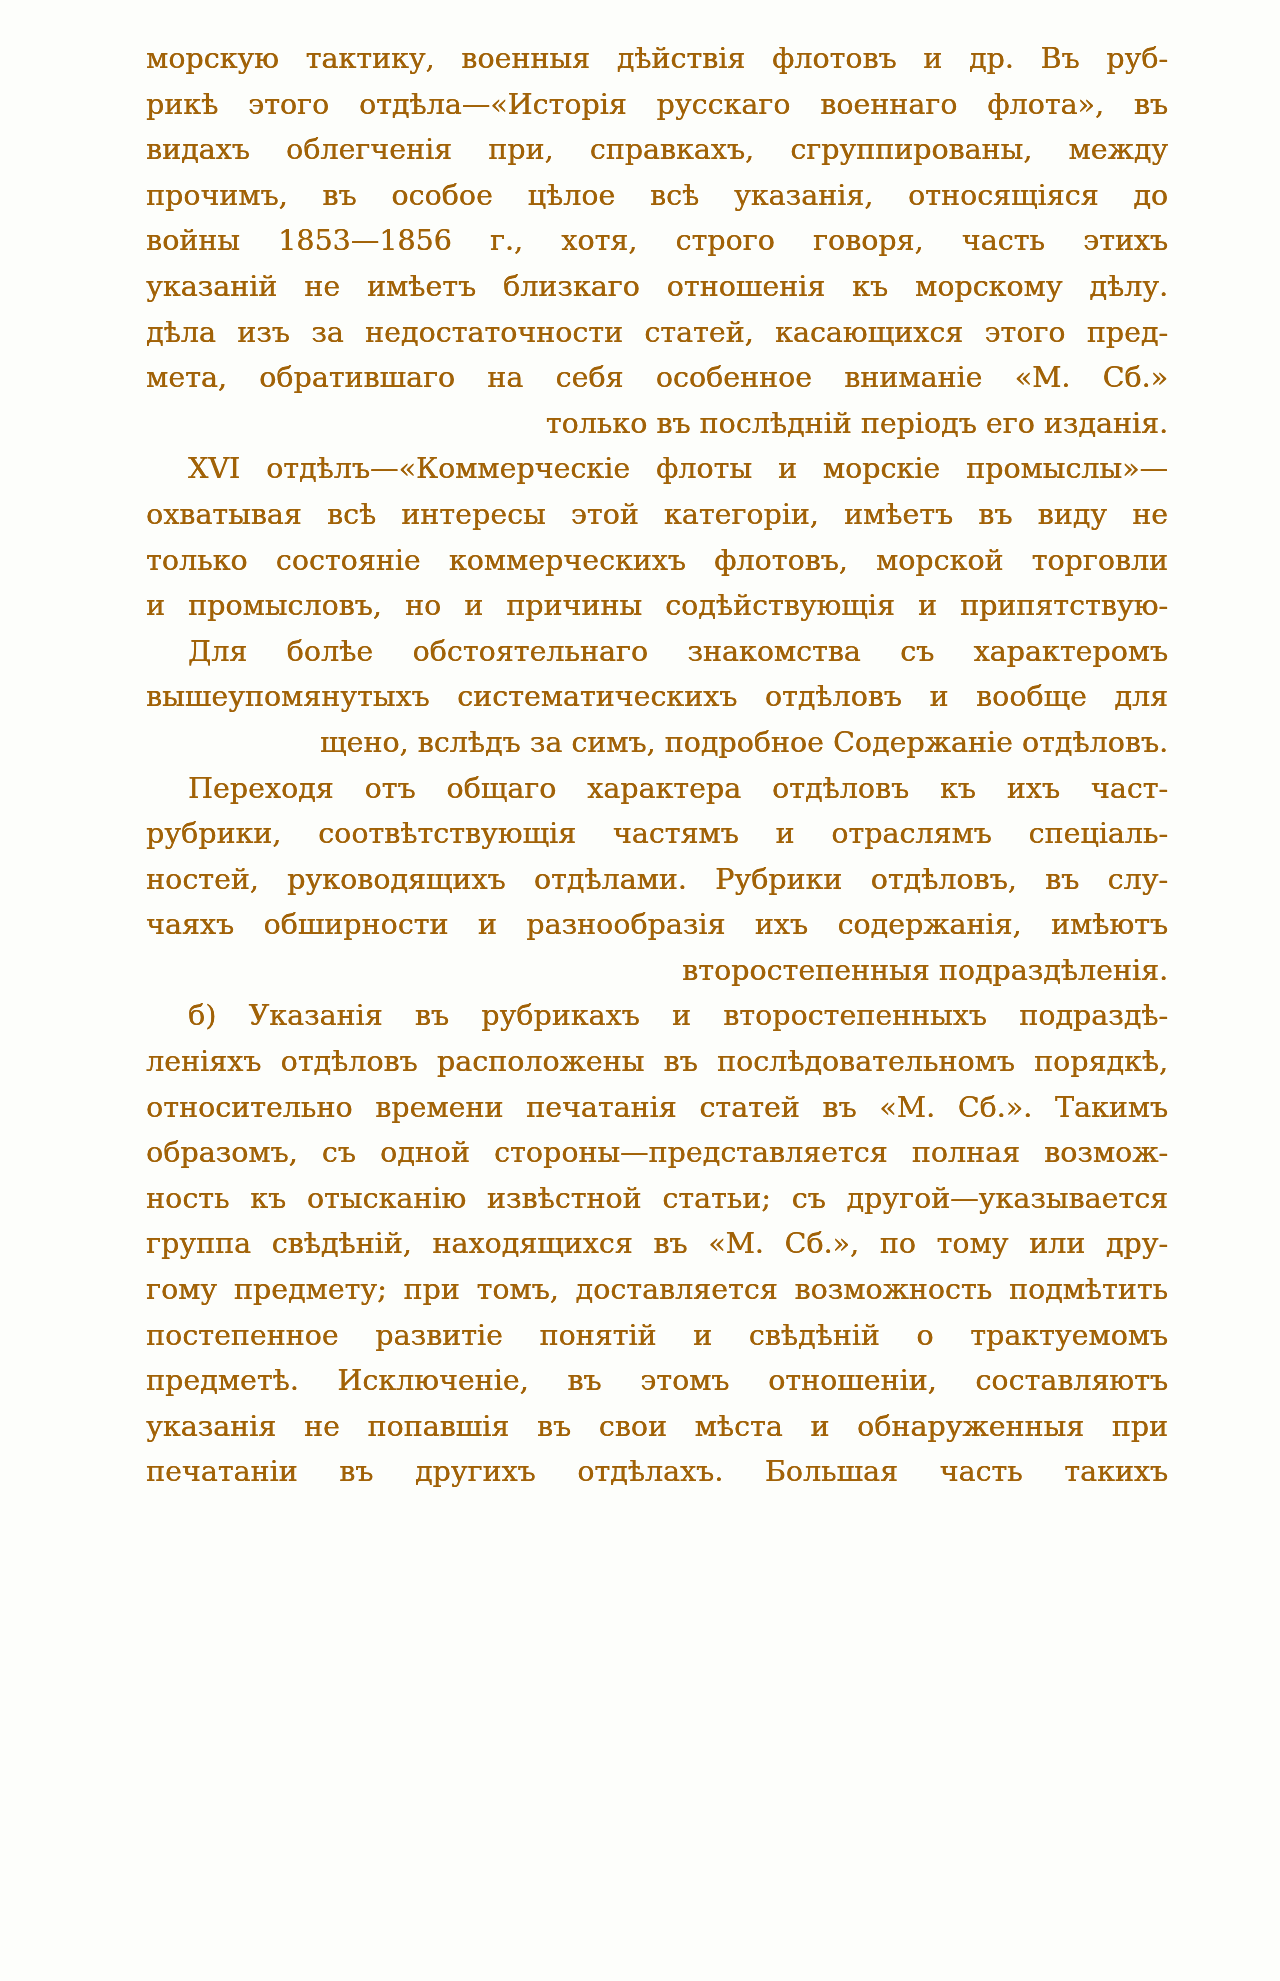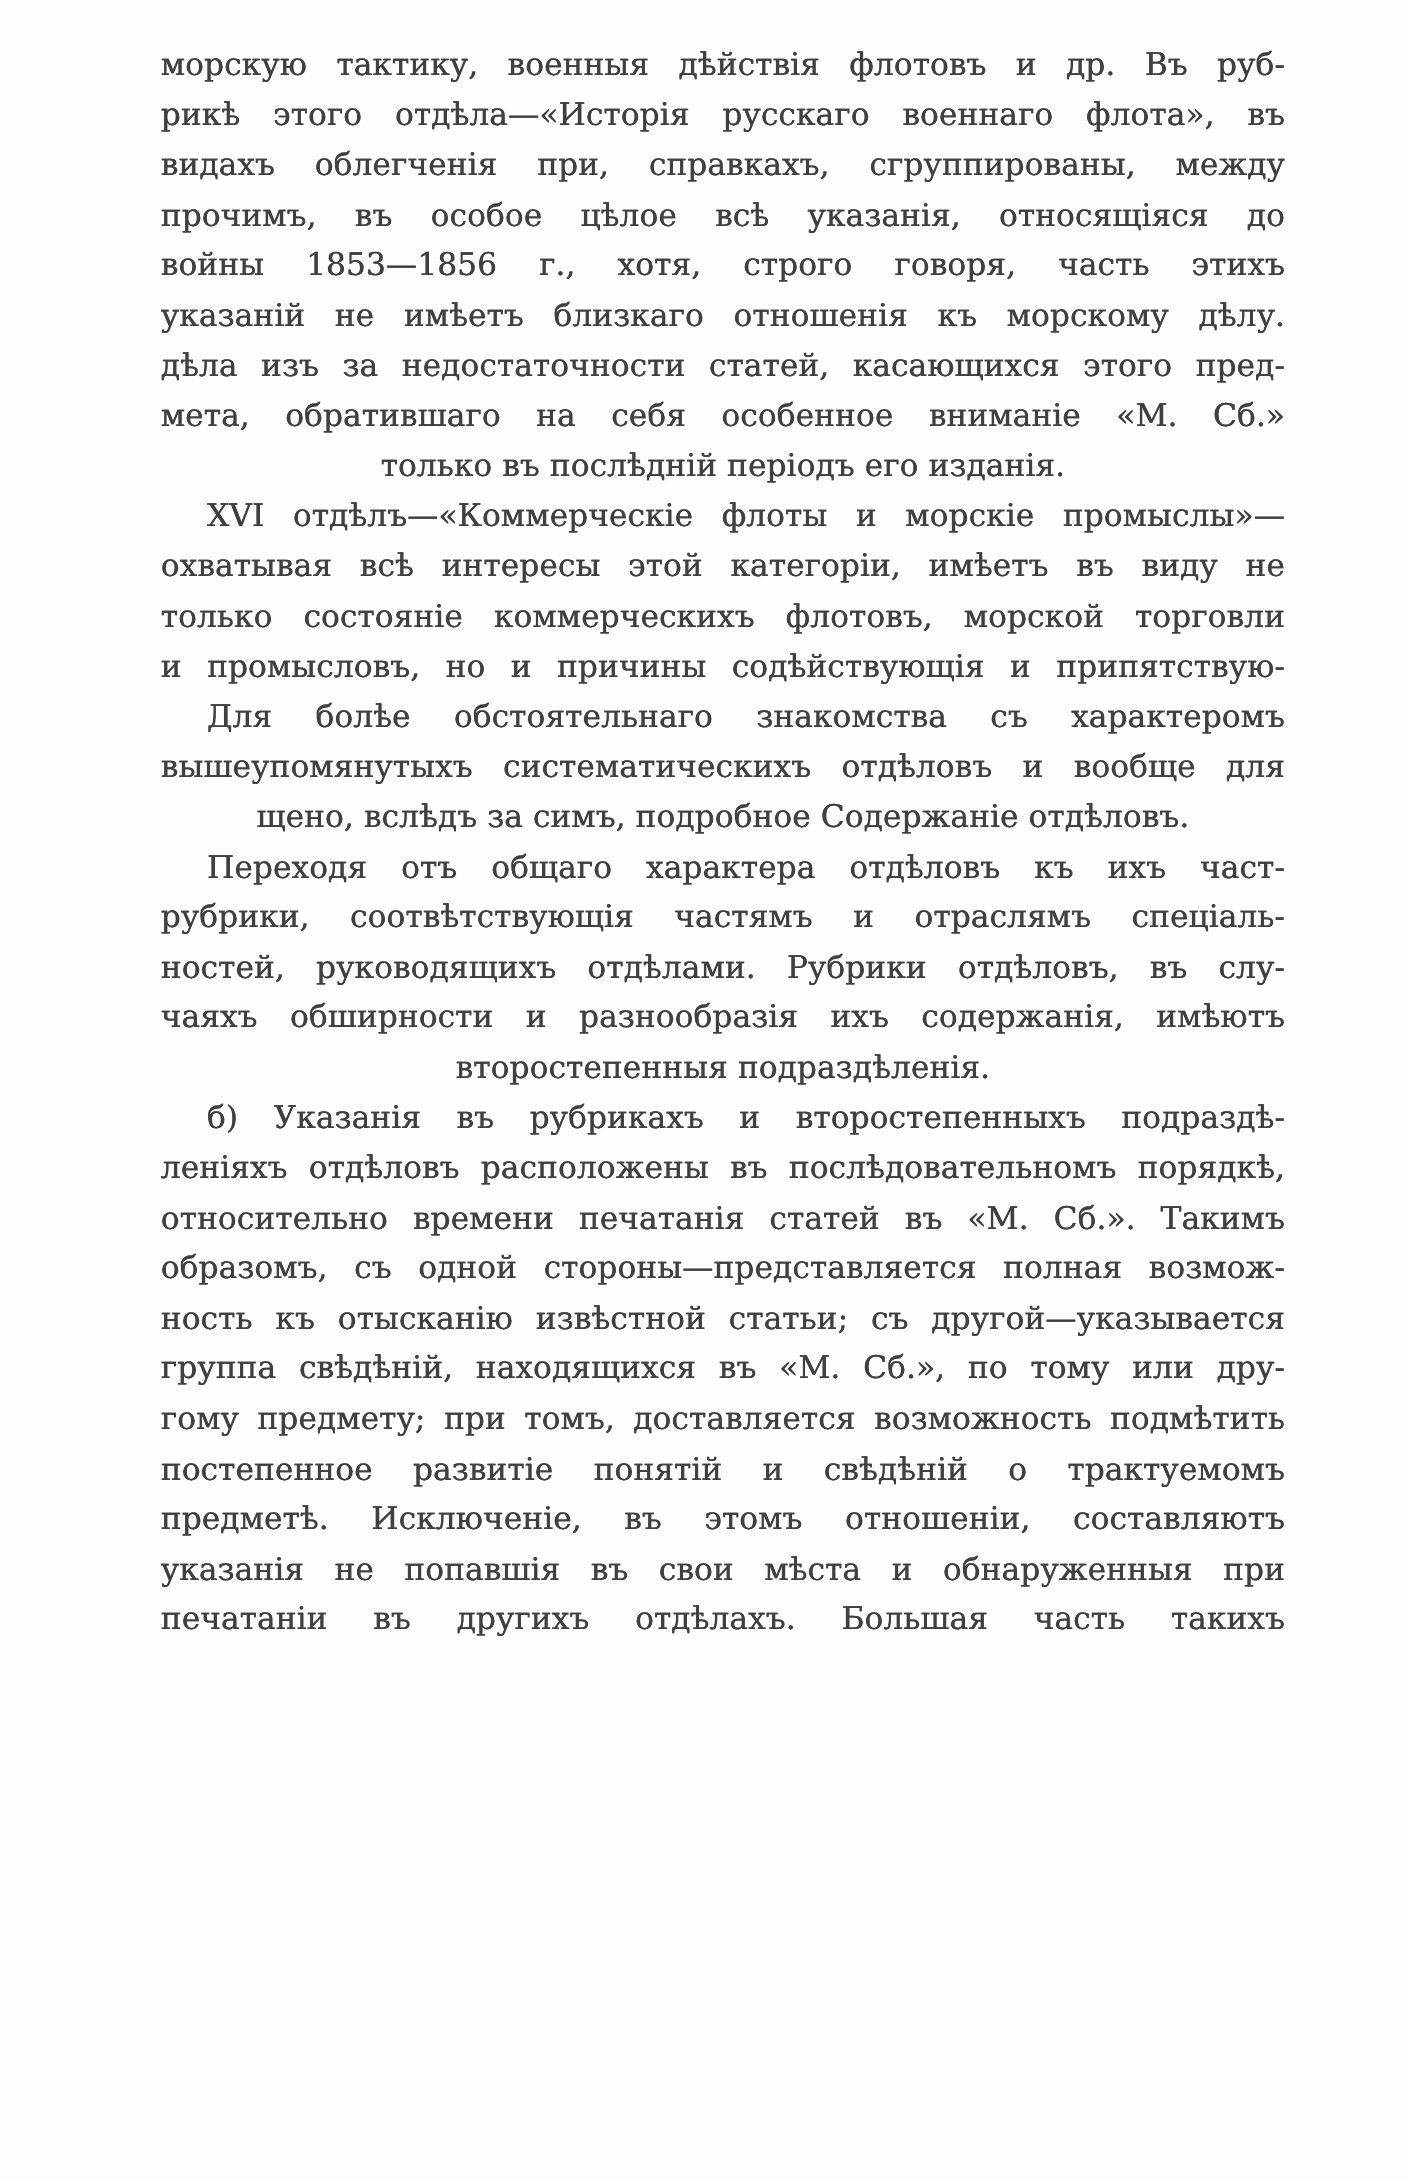--- a/index.html
+++ b/index.html
@@ -16,33 +16,33 @@
     background: #fdfefb;
   }
   .textblock {
     position: absolute;
     left: 146px;
     top: 36px;
     width: 1022px;
     font-family: "DejaVu Serif", "Liberation Serif", serif;
     font-size: 28.5px;
     line-height: 45.6px;
-    color: #404040;
+    color: #a16207;
     text-shadow: 0.35px 0 0 currentColor; 
   }
   .para { margin: 0; padding: 0; }
   .ln {
     text-align: justify;
     text-align-last: justify;
     hyphens: none;
     overflow: hidden;
     max-height: 45.6px;
   }
   .ln.end {
-    text-align: center;
+    text-align: right;
     text-align-last: auto;
   }
   .ind { text-indent: 42px; }
   .it { }
 </style>
 </head>
 <body>
 
 <div class="sheet">
   <div class="textblock">

